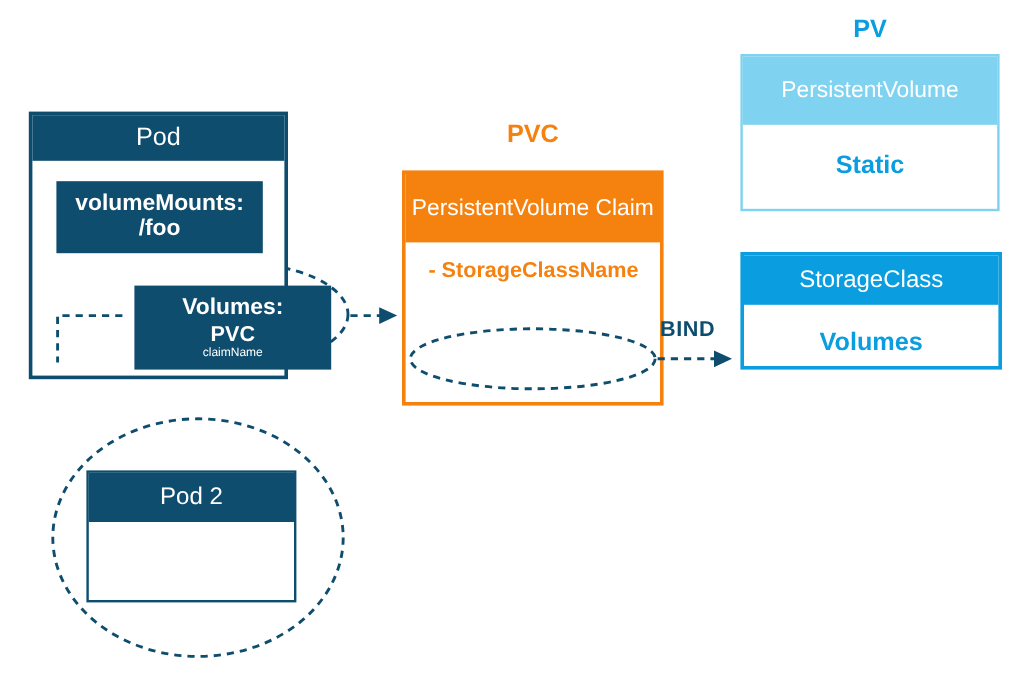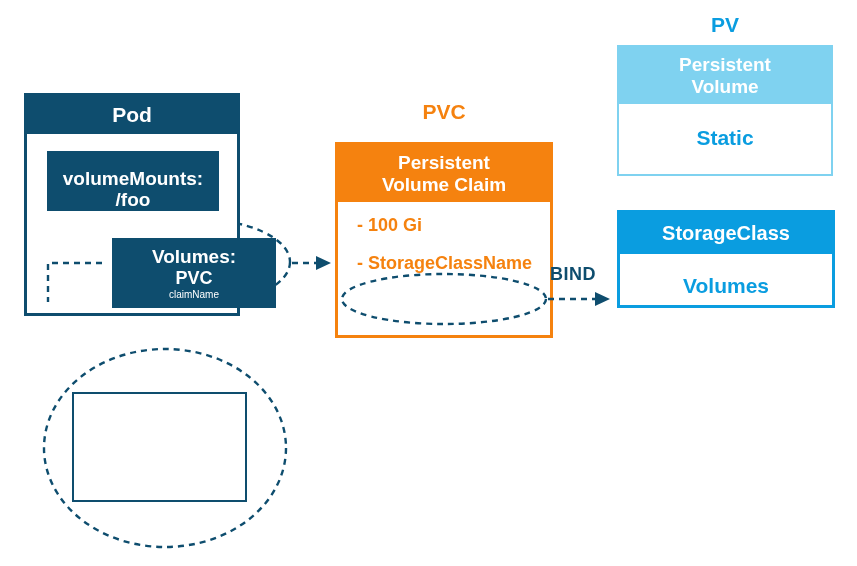--- a/index.html
+++ b/index.html
@@ -32,38 +32,38 @@
   .dash {
     stroke: var(--navy, #0E4D6E);
     fill: none;
     stroke-width: 2.4;
     stroke-dasharray: 6 5;
   }
   .arrowhead { fill: var(--navy, #0E4D6E); stroke: none; }
 
   .box { position: absolute; background: #ffffff; }
   .box .hdr {
-    display: flex; flex-direction: column;
+    display: flex; flex-direction: row;
     align-items: center; justify-content: center;
-    color: #ffffff; font-weight: 700; text-align: left;
+    color: #ffffff; font-weight: 400; text-align: left;
     line-height: 1.12;
   }
   .box .bdy {
     display: flex; align-items: center; justify-content: center;
     font-weight: 700; text-align: center;
   }
 
   
   .pod-box { left: 24px; top: 93px; width: 216px; height: 223px; border: 3px solid var(--navy,#0E4D6E); z-index: 1; }
   .pod-box .hdr { height: 38px; background: var(--navy,#0E4D6E); font-size: 21px; }
 
   .vm-box {
     position: absolute; left: 47px; top: 151px; width: 172px; height: 60px;
     background: var(--navy,#0E4D6E); color: #fff; z-index: 2;
-    display: flex; flex-direction: column; align-items: center; justify-content: flex-end;
+    display: flex; flex-direction: column; align-items: center; justify-content: center;
     font-weight: 700; font-size: 19px; line-height: 1.1;
   }
 
   .volumes-box {
     position: absolute; left: 112px; top: 226px; width: 164px; height: 70px;
     background: var(--navy,#0E4D6E); color: #fff; z-index: 2;
     display: flex; flex-direction: column; align-items: center; justify-content: center;
     line-height: 1.15;
     margin-top: 12px;
   }
@@ -139,21 +139,20 @@
     <span class="l3">claimName</span>
   </div>
 
   <div class="pvc-label">PVC</div>
   <div class="box pvc-box">
     <div class="hdr">
       <span>Persistent</span>
       <span>Volume Claim</span>
     </div>
     <div class="items">
-      <div class="item">- 100 Gi</div>
       <div class="item">- StorageClassName</div>
     </div>
   </div>
 
   <div class="pv-label">PV</div>
   <div class="box pv-box">
     <div class="hdr">
       <span>Persistent</span>
       <span>Volume</span>
     </div>
@@ -163,20 +162,23 @@
   <div class="box sc-box">
     <div class="hdr">
       <span>StorageClass</span>
     </div>
     <div class="bdy">Volumes</div>
   </div>
 
   <div class="bind-label">BIND</div>
 
   <div class="box pod2-box">
+    <div class="hdr">
+      <span>Pod 2</span>
+    </div>
     <div class="bdy"></div>
   </div>
 
   <svg class="connector-layer layer-front" viewBox="0 0 857 566">
 
     <polyline class="dash" points="102,263 48,263 48,302"></polyline>
 
     <line class="dash" x1="292" y1="263" x2="317" y2="263"></line>
     <polygon class="arrowhead" points="331,263 316,256 316,270"></polygon>
 

